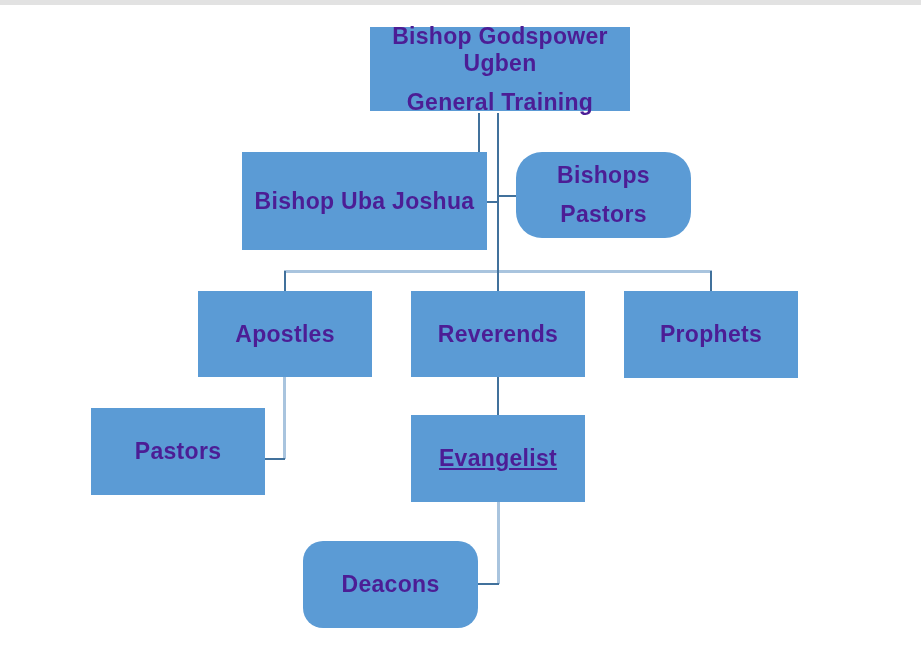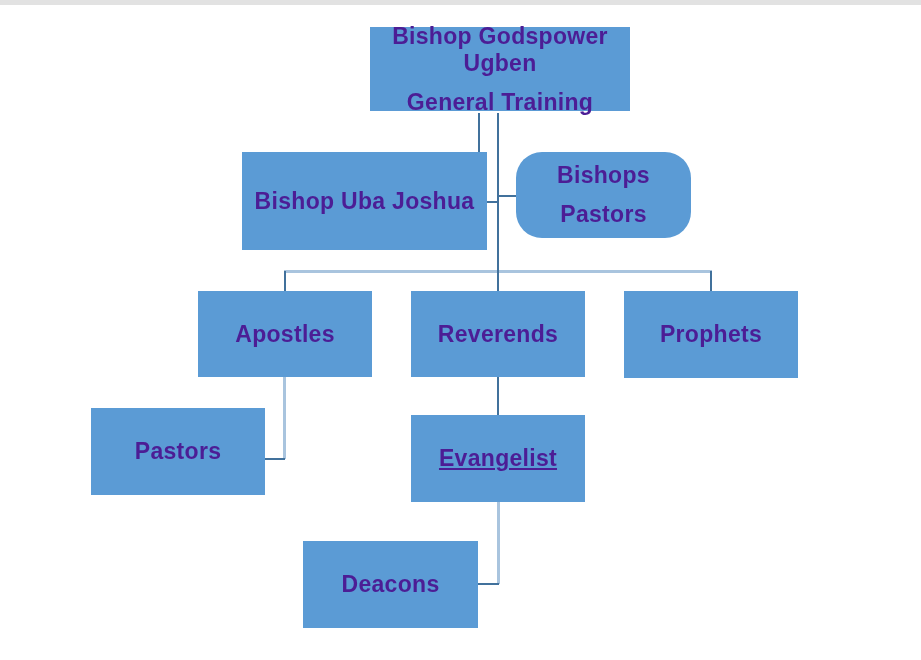--- a/index.html
+++ b/index.html
@@ -47,21 +47,21 @@
 
   
   #n-top        { left: 370px; top: 27px;  width: 260px; height: 84px; }
   #n-missions   { left: 242px; top: 152px; width: 245px; height: 98px; }
   #n-dioceses   { left: 516px; top: 152px; width: 175px; height: 86px; border-radius: 26px; }
   #n-apostles   { left: 198px; top: 291px; width: 174px; height: 86px; }
   #n-reverends  { left: 411px; top: 291px; width: 174px; height: 86px; }
   #n-prophets   { left: 624px; top: 291px; width: 174px; height: 87px; }
   #n-pastors    { left: 91px;  top: 408px; width: 174px; height: 87px; }
   #n-evangelist { left: 411px; top: 415px; width: 174px; height: 87px; text-decoration: underline; }
-  #n-deacons    { left: 303px; top: 541px; width: 175px; height: 87px; }
+  #n-deacons    { left: 303px; top: 541px; width: 175px; height: 87px; border-radius: 20px; }
 
   
   #c-dist         { left: 284px; top: 270px; width: 428px; height: 3px; }
   #c-stub-left    { left: 478px; top: 113px; width: 2px;  height: 39px; }
   #c-trunk        { left: 497px; top: 113px; width: 2px;  height: 178px; }
   #c-h-missions   { left: 478px; top: 201px; width: 21px; height: 2px; }
   #c-h-dioceses   { left: 497px; top: 195px; width: 19px; height: 2px; }
   #c-stub-apostles{ left: 284px; top: 271px; width: 2px;  height: 20px; }
   #c-stub-prophets{ left: 710px; top: 271px; width: 2px;  height: 20px; }
   #c-rev-evan     { left: 497px; top: 377px; width: 2px;  height: 38px; }

